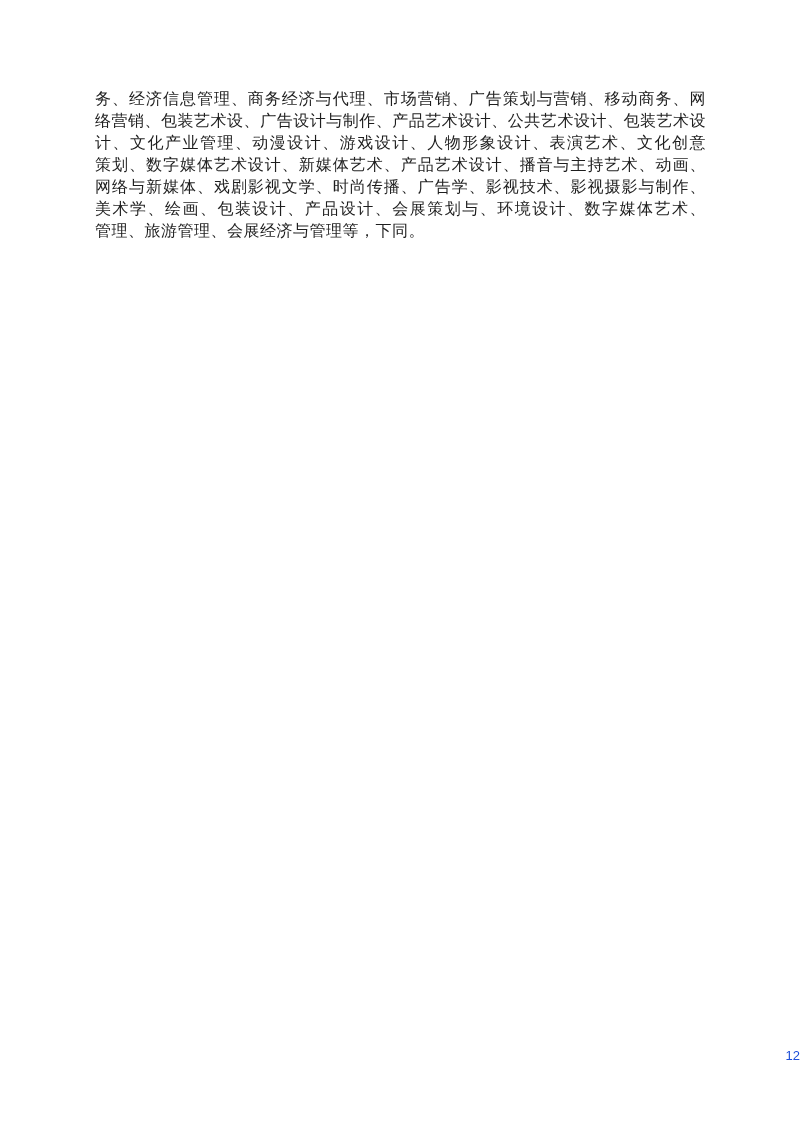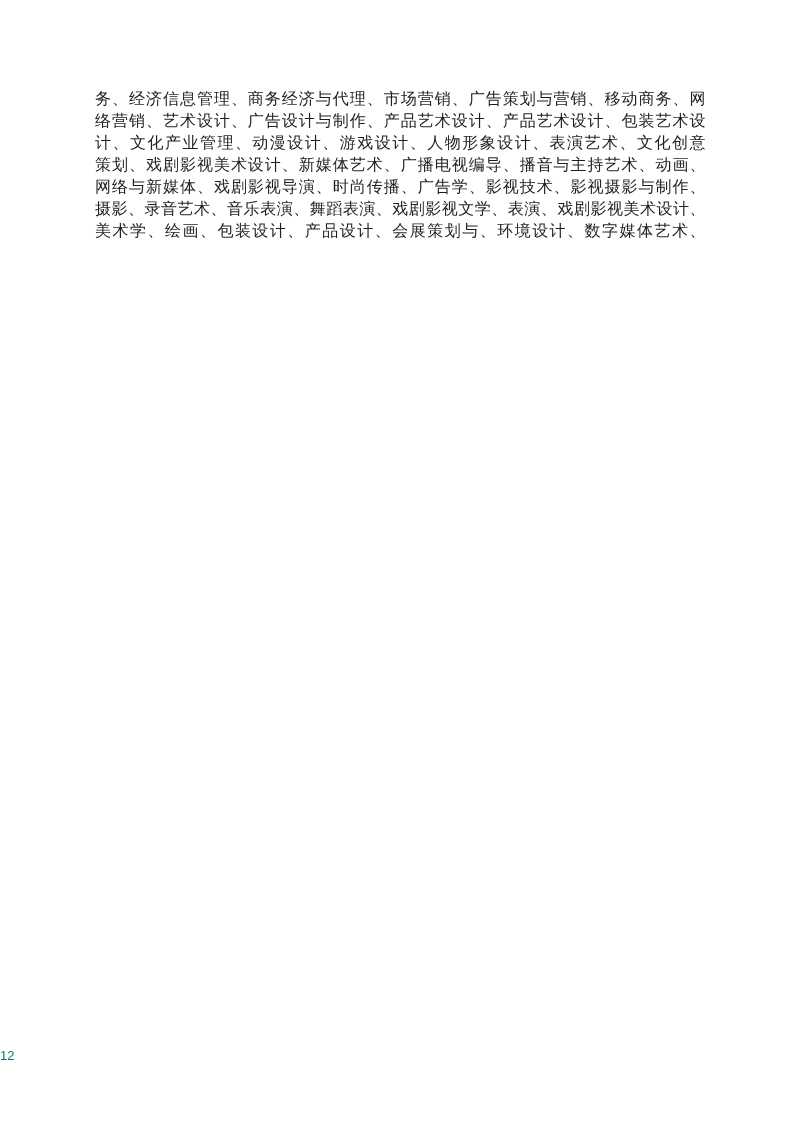--- a/index.html
+++ b/index.html
@@ -34,34 +34,34 @@
     }
     .line.last {
       text-align: left;
       text-align-last: left;
     }
     .page-number {
       position: absolute;
       left: 0;
       right: 0;
       top: 1048px;
-      text-align: left;
+      text-align: right;
       font-size: 13px;
       line-height: 16px;
-      color: #0f766e;
+      color: #1d4ed8;
       font-family: "Liberation Sans", "DejaVu Sans", sans-serif;
     }
   </style>
 </head>
 <body>
 
 <div class="page">
   <div class="text-block">
     <div class="line">务、经济信息管理、商务经济与代理、市场营销、广告策划与营销、移动商务、网</div>
-    <div class="line">络营销、艺术设计、广告设计与制作、产品艺术设计、产品艺术设计、包装艺术设</div>
+    <div class="line">络营销、包装艺术设、广告设计与制作、产品艺术设计、公共艺术设计、包装艺术设</div>
     <div class="line">计、文化产业管理、动漫设计、游戏设计、人物形象设计、表演艺术、文化创意</div>
-    <div class="line">策划、戏剧影视美术设计、新媒体艺术、广播电视编导、播音与主持艺术、动画、</div>
-    <div class="line">网络与新媒体、戏剧影视导演、时尚传播、广告学、影视技术、影视摄影与制作、</div>
-    <div class="line">摄影、录音艺术、音乐表演、舞蹈表演、戏剧影视文学、表演、戏剧影视美术设计、</div>
+    <div class="line">策划、数字媒体艺术设计、新媒体艺术、产品艺术设计、播音与主持艺术、动画、</div>
+    <div class="line">网络与新媒体、戏剧影视文学、时尚传播、广告学、影视技术、影视摄影与制作、</div>
     <div class="line">美术学、绘画、包装设计、产品设计、会展策划与、环境设计、数字媒体艺术、</div>
+    <div class="line last">管理、旅游管理、会展经济与管理等，下同。</div>
   </div>
   <div class="page-number">12</div>
 </div>
 
 </body></html>

